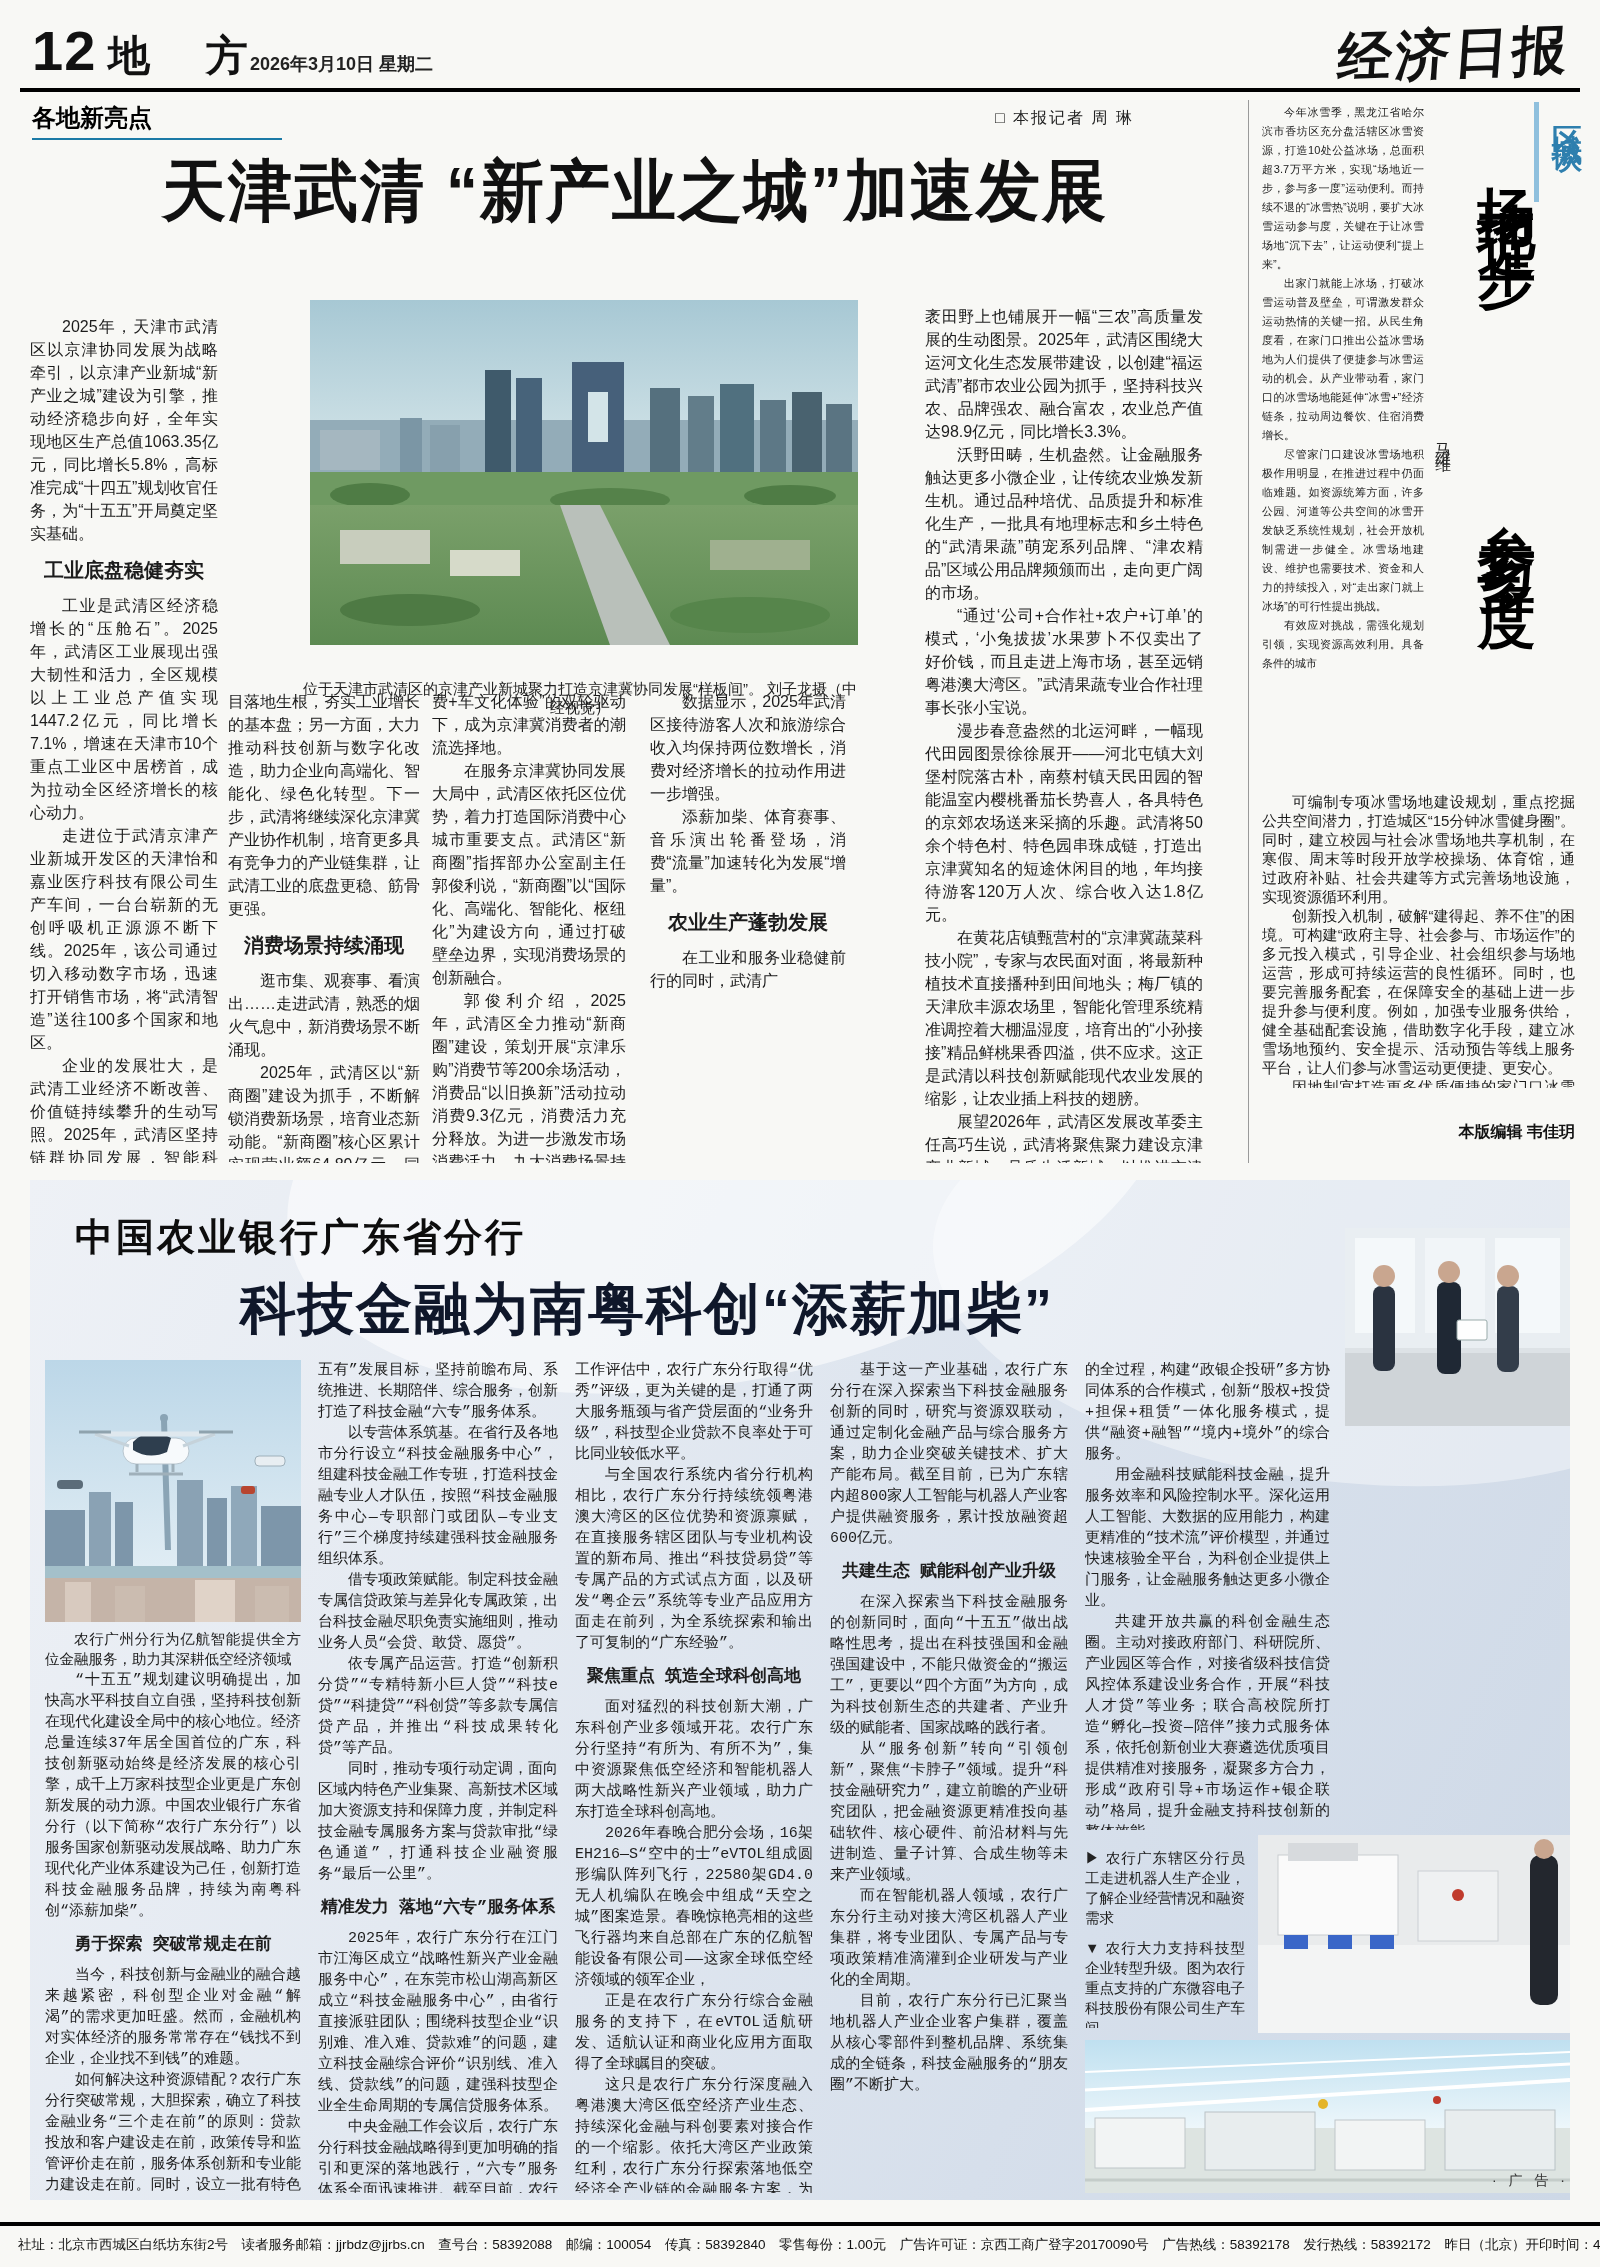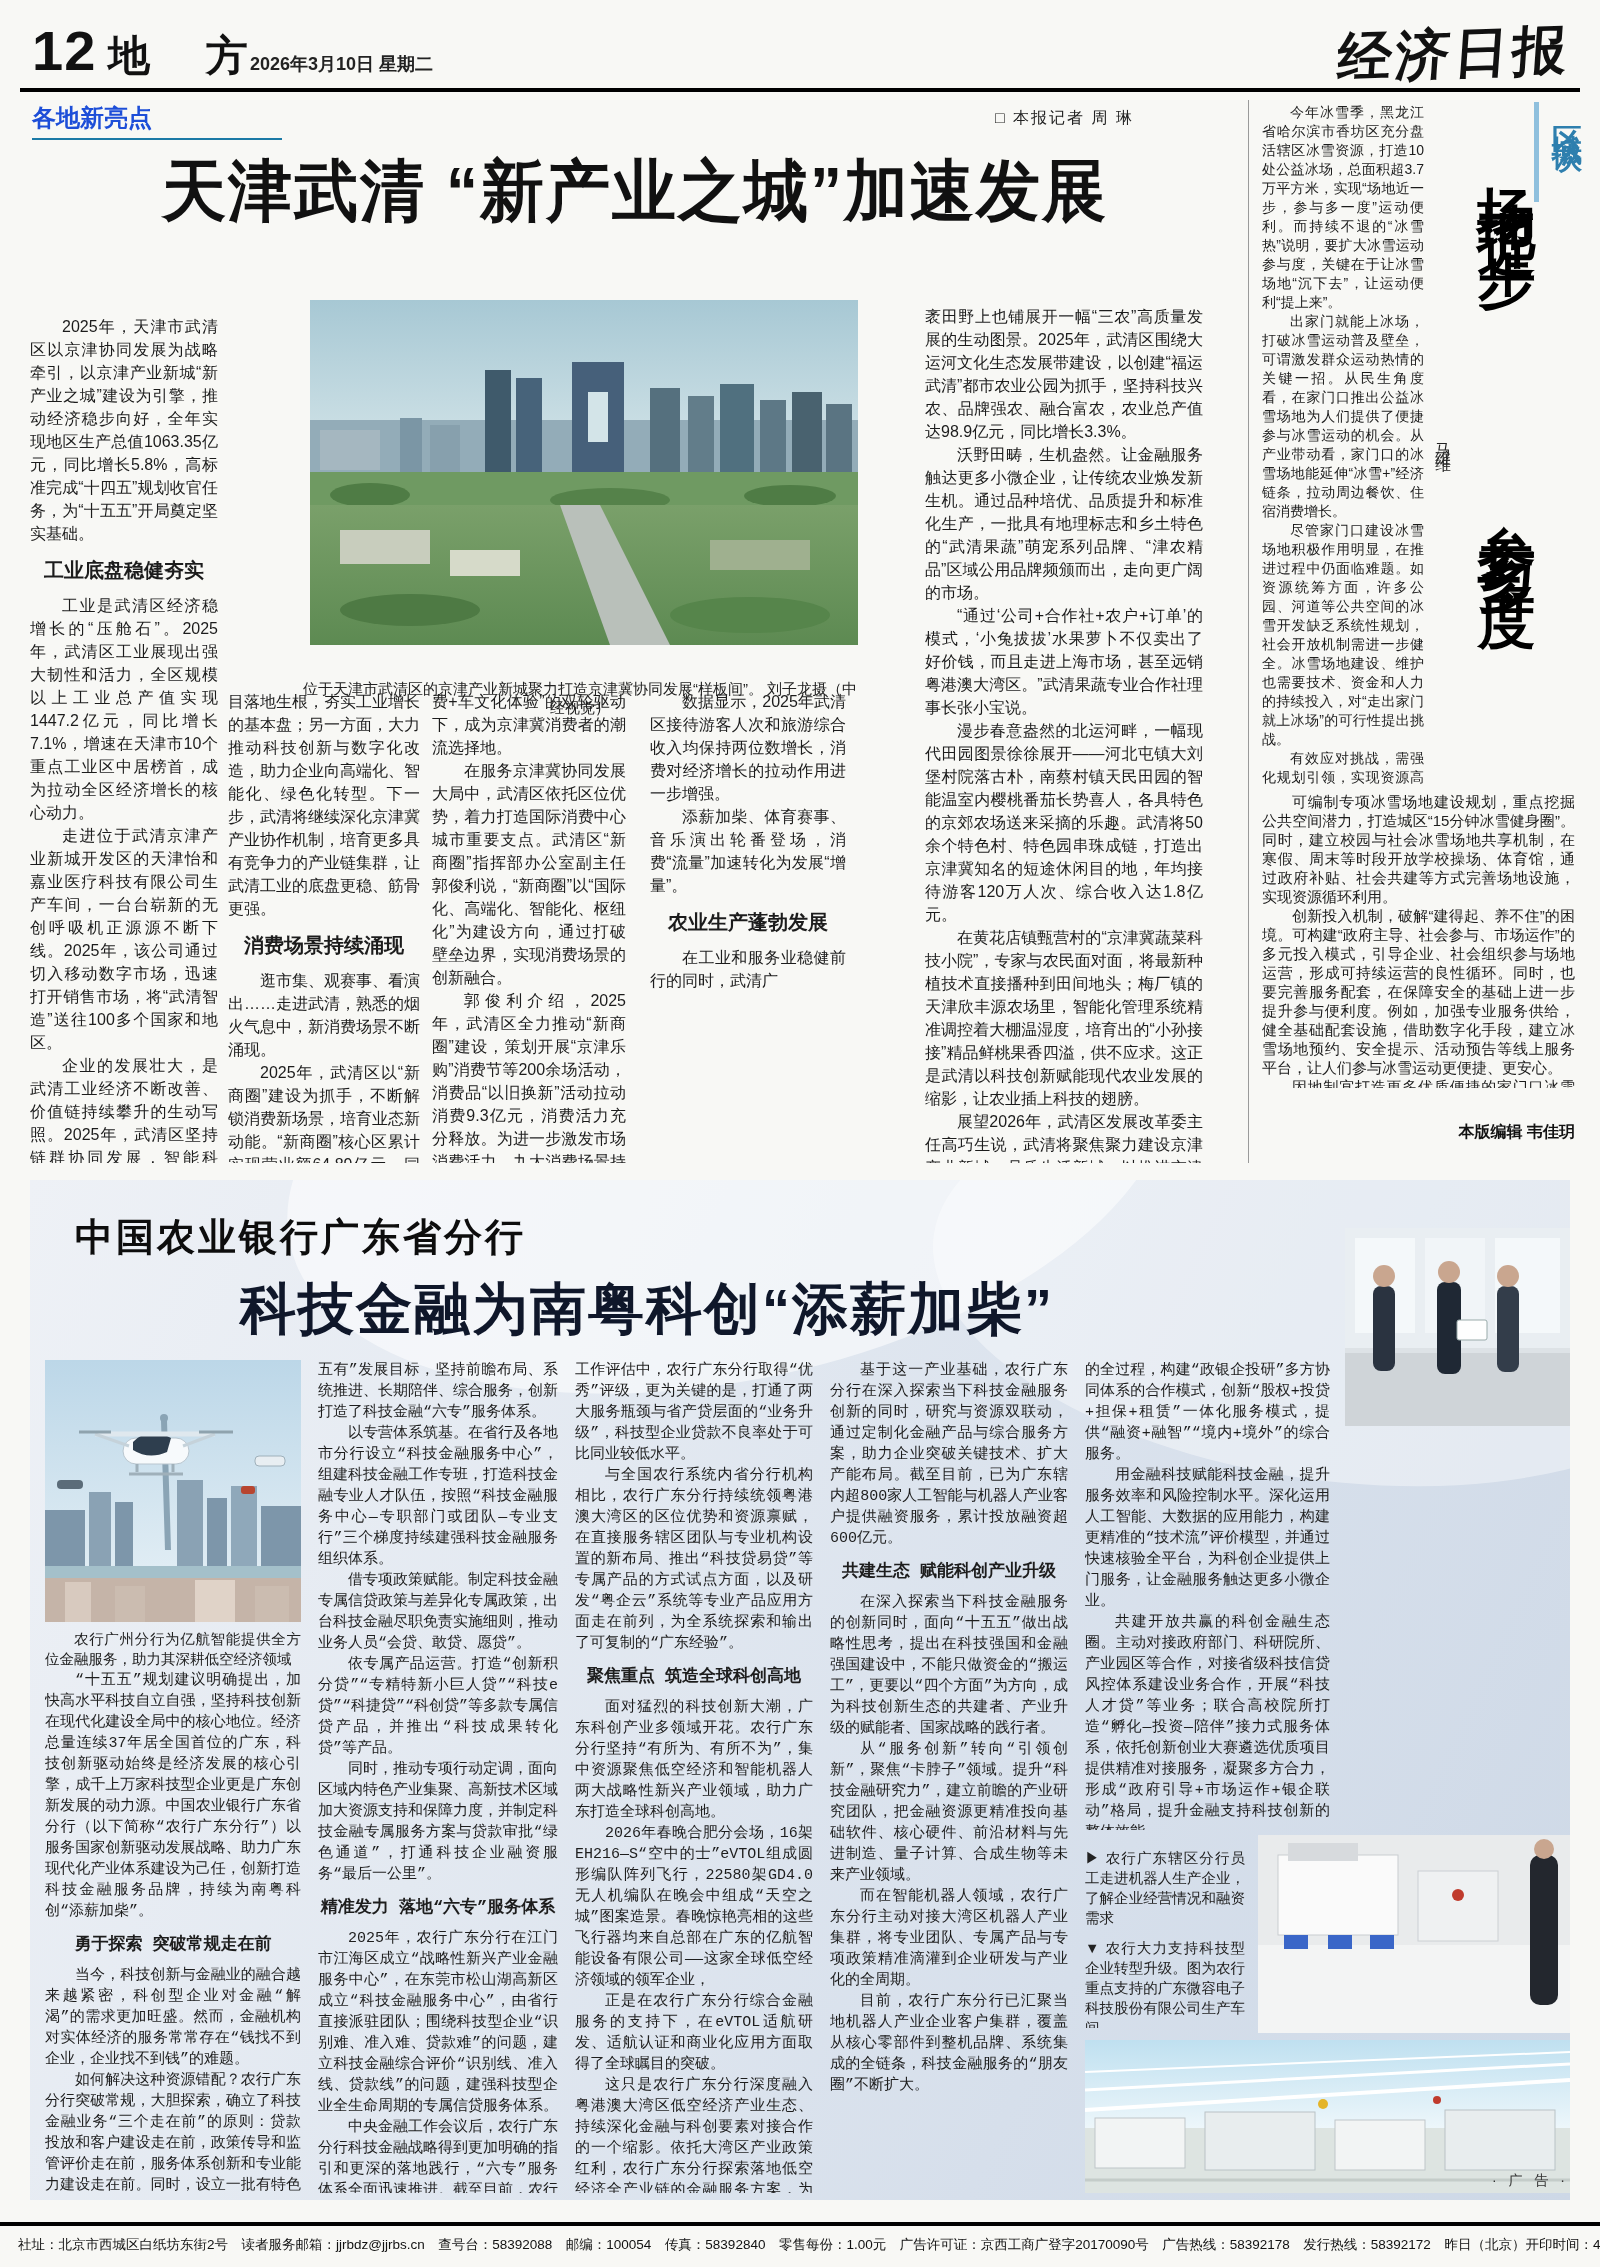--- a/index.html
+++ b/index.html
@@ -7,33 +7,33 @@
         font-family:"Liberation Sans",sans-serif;color:#111;}
   .abs{position:absolute;}
   
   .pagenum{font-size:56px;font-weight:900;letter-spacing:1px;}
   .section{font-size:42px;font-weight:800;letter-spacing:22px;}
   .dateline{font-size:18px;font-weight:700;color:#222;}
   .masthead{font-family:"DejaVu Serif",serif;font-size:54px;font-weight:900;
             transform:skewX(-6deg) rotate(-2deg);letter-spacing:4px;}
   .toprule{background:#000;height:4px;}
   
-  .kicker{font-size:24px;font-weight:800;color:#1d4ed8;}
+  .kicker{font-size:24px;font-weight:800;color:#000000;}
   .kickrule{height:2px;background:#1b7aa6;}
   .byline{font-size:16px;color:#222;letter-spacing:2px;}
   .headline{font-size:64px;font-weight:900;text-align:center;letter-spacing:2px;
             white-space:nowrap;transform:scaleY(1.05);}
   .mcol{font-size:16px;line-height:23px;text-align:justify;color:#1c1c1c;overflow:hidden;}
   .mcol p{margin:0;text-indent:2em;}
   .mcol h3{font-size:20px;font-weight:800;text-align:center;margin:14px 0 12px 0;text-indent:0;}
   .photo{overflow:hidden;background:#9db;}
   .caption{font-size:15px;color:#222;text-align:center;margin-top:25px;}
   
   .vdivider{width:1px;background:#9a9a9a;}
-  .scol{font-size:14px;line-height:19px;text-align:justify;color:#1c1c1c;overflow:hidden;}
+  .scol{font-size:11px;line-height:19px;text-align:justify;color:#1c1c1c;overflow:hidden;}
   .scol p{margin:0;text-indent:2em;}
   .sbadge{writing-mode:vertical-rl;font-size:30px;font-weight:800;color:#2e7fae;letter-spacing:8px;}
   .sbadgebar{width:5px;background:#8fc0dd;}
   .vtitle{writing-mode:vertical-rl;font-size:58px;font-weight:900;letter-spacing:16px;color:#000;}
   .vauthor{writing-mode:vertical-rl;font-size:16px;letter-spacing:6px;color:#222;}
   .editor{font-size:16px;font-weight:700;color:#111;}
   
   .adbg{background:linear-gradient(115deg,#eef1f6 0%,#e3e9f1 35%,#d6dfeb 70%,#cdd8e6 100%);overflow:hidden;}
   .adcurve{position:absolute;border-radius:50%;background:rgba(255,255,255,.55);}
   .adbrand{font-size:38px;font-weight:900;color:#0d0d0d;letter-spacing:3px;}

